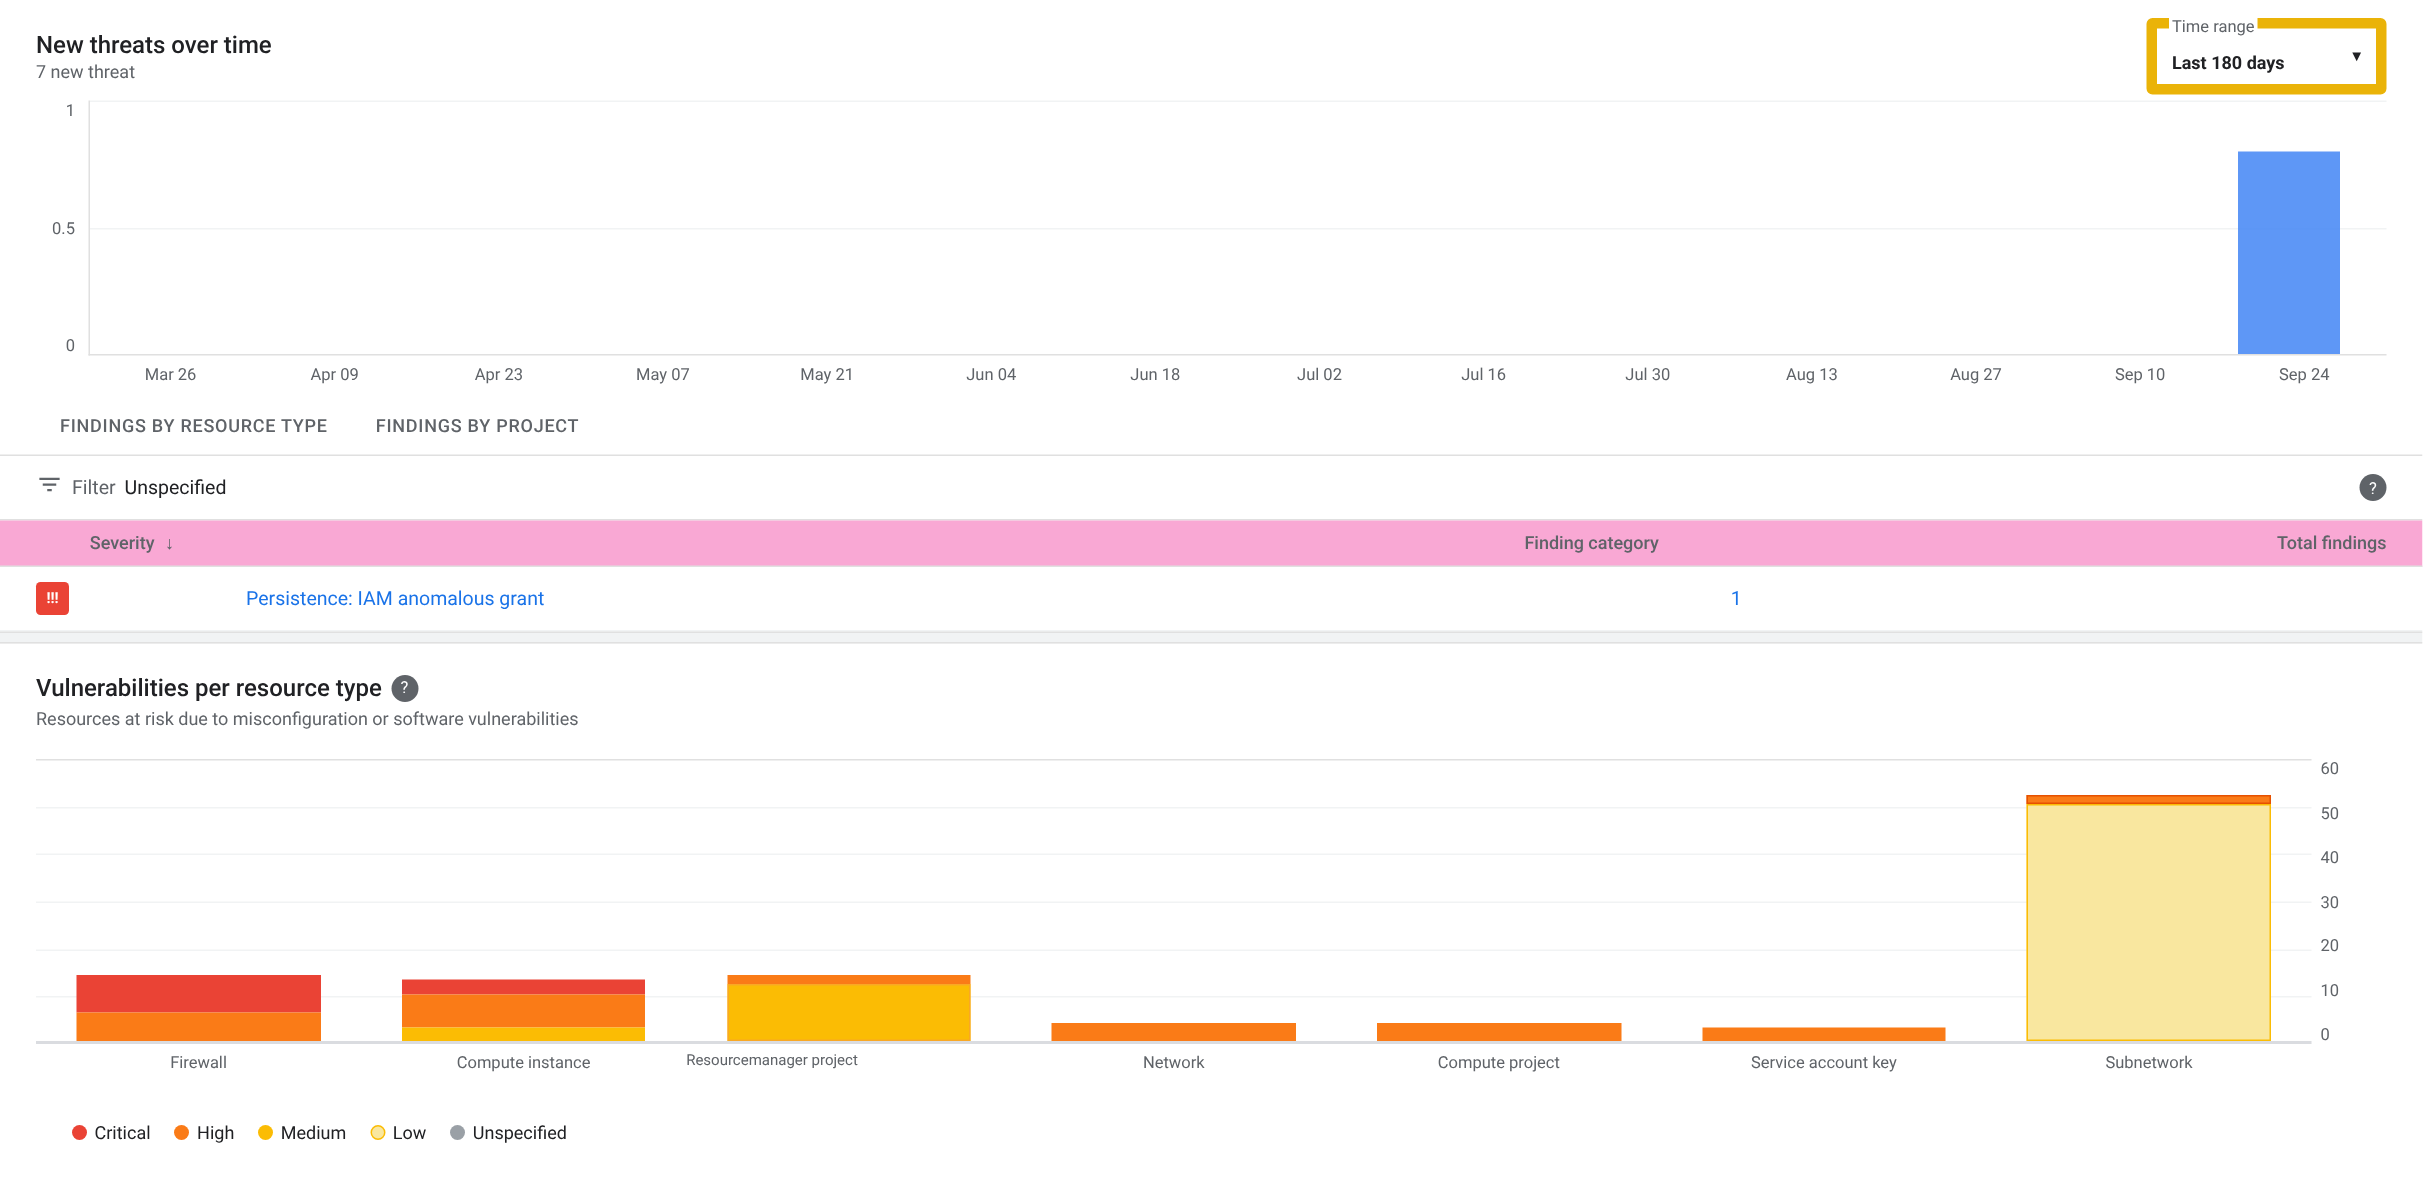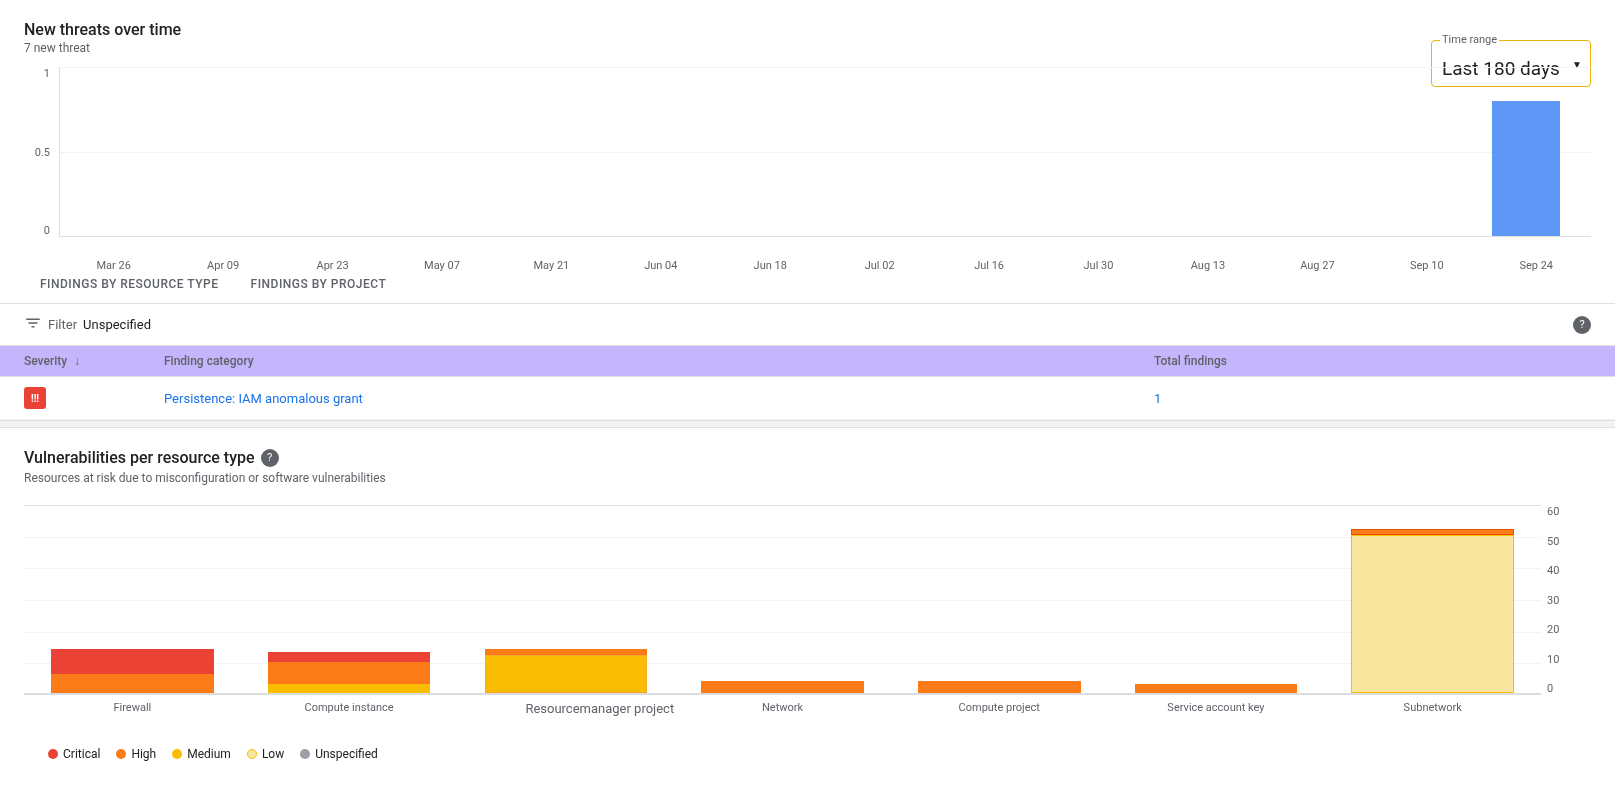--- a/index.html
+++ b/index.html
@@ -13,36 +13,36 @@
     .time-range-container { position: absolute; top: 12px; right: 24px; display: flex; align-items: center; }
 
     
     .top-section { position: relative; padding: 20px 24px 0 24px; }
 
     
     .timeseries-chart { position: relative; height: 200px; margin-bottom: 0; }
     .chart-y-axis { position: absolute; left: 0; top: 0; bottom: 30px; width: 30px; display: flex; flex-direction: column; justify-content: space-between; align-items: flex-end; padding-right: 4px; font-size: 11px; color: #5f6368; }
     .chart-area { position: absolute; left: 35px; right: 0; top: 0; bottom: 30px; border-left: 1px solid #e0e0e0; border-bottom: 1px solid #e0e0e0; }
     .chart-x-axis { position: absolute; left: 35px; right: 0; bottom: 0; height: 30px; display: flex; justify-content: space-between; align-items: flex-start; padding-top: 6px; font-size: 11px; color: #5f6368; }
-    .x-label { text-align: center; flex: 1; margin-top: 16px; }
+    .x-label { text-align: center; flex: 1; }
     .grid-line { position: absolute; left: 0; right: 0; border-top: 1px solid #f1f3f4; }
 
     
     .tabs-container { border-bottom: 1px solid #e0e0e0; padding: 0 24px; display: flex; gap: 0; }
     .tab { padding: 10px 16px; font-size: 12px; font-weight: 500; color: #5f6368; cursor: pointer; border-bottom: 2px solid transparent; letter-spacing: 0.5px; text-transform: uppercase; }
     .tab.active { color: #1a73e8; border-bottom: 2px solid #1a73e8; }
 
     
     .filter-bar { display: flex; align-items: center; padding: 10px 24px; border-bottom: 1px solid #e0e0e0; }
     .filter-icon { margin-right: 6px; color: #5f6368; }
     .filter-help { margin-left: auto; width: 18px; height: 18px; border-radius: 50%; background: #5f6368; color: #fff; display: flex; align-items: center; justify-content: center; font-size: 11px; cursor: pointer; }
 
     
     .findings-table { width: 100%; border-collapse: collapse; }
-    .findings-table th { padding: 8px 24px; text-align: left; font-size: 12px; font-weight: 500; color: #5f6368; background: #c4b5fd; border-bottom: 1px solid #e0e0e0; }
+    .findings-table th { padding: 8px 24px; text-align: right; font-size: 12px; font-weight: 500; color: #5f6368; background: #f9a8d4; border-bottom: 1px solid #e0e0e0; }
     .findings-table td { padding: 10px 24px; font-size: 13px; border-bottom: 1px solid #f1f3f4; }
     .severity-icon { width: 22px; height: 22px; background: #ea4335; border-radius: 3px; display: flex; align-items: center; justify-content: center; color: #fff; font-size: 10px; font-weight: bold; }
     .finding-link { color: #1a73e8; text-decoration: none; }
     .count-link { color: #1a73e8; text-decoration: none; }
     .sort-icon { display: inline-block; margin-left: 4px; }
 
     
     .divider { height: 8px; background: #f1f3f4; border-top: 1px solid #e0e0e0; border-bottom: 1px solid #e0e0e0; }
 
     
@@ -58,23 +58,23 @@
     .legend-dot { width: 10px; height: 10px; border-radius: 50%; }
   </style>
 </head>
 <body>
 
 <div class="top-section">
   <h2 class="chart-title">New threats over time</h2>
   <p class="chart-subtitle">7 new threat</p>
 
   <div class="time-range-container">
-    <div style="position:relative; border: 1px solid #eab308; border-radius: 4px; padding: 16px 30px 6px 10px; min-width: 160px; cursor: pointer; margin-top: 28px;">
+    <div style="position:relative; border: 7px solid #eab308; border-radius: 4px; padding: 16px 30px 6px 10px; min-width: 160px; cursor: pointer;">
       <span style="position:absolute; top:-8px; left:8px; background:#fff; padding:0 2px; font-size:11px; color:#5f6368;">Time range</span>
-      <span style="font-size:19px;">Last 180 days</span>
+      <span style="font-size:12px;font-weight:bold;">Last 180 days</span>
       <span style="position:absolute; right:8px; top:50%; transform:translateY(-50%); font-size:10px;">▼</span>
     </div>
   </div>
 
   <div class="timeseries-chart">
 
     <div class="chart-y-axis">
       <span>1</span>
       <span>0.5</span>
       <span>0</span>
@@ -231,21 +231,21 @@
         <div style="width:75%; display:flex; flex-direction:column; justify-content:flex-end;">
           <div style="height:6px; background:#fa7b17; border:1px solid #e65100;"></div>
           <div style="height:158px; background:#f9e79f; border:1px solid #fbbc04;"></div>
         </div>
       </div>
     </div>
 
     <div style="position:absolute; left:0; right:0; bottom:0; height:40px; display:flex; align-items:flex-start; padding-top:6px;">
       <div style="flex:1; text-align:center; font-size:11px; color:#5f6368;">Firewall</div>
       <div style="flex:1; text-align:center; font-size:11px; color:#5f6368;">Compute instance</div>
-      <div style="flex:1; text-align:right; font-size:13px; color:#5f6368;">Resourcemanager project</div>
+      <div style="flex:1; text-align:left; font-size:10px; color:#5f6368;">Resourcemanager project</div>
       <div style="flex:1; text-align:center; font-size:11px; color:#5f6368;">Network</div>
       <div style="flex:1; text-align:center; font-size:11px; color:#5f6368;">Compute project</div>
       <div style="flex:1; text-align:center; font-size:11px; color:#5f6368;">Service account key</div>
       <div style="flex:1; text-align:center; font-size:11px; color:#5f6368;">Subnetwork</div>
     </div>
   </div>
 
   <div class="legend">
     <div class="legend-item">
       <div class="legend-dot" style="background:#ea4335;"></div>

